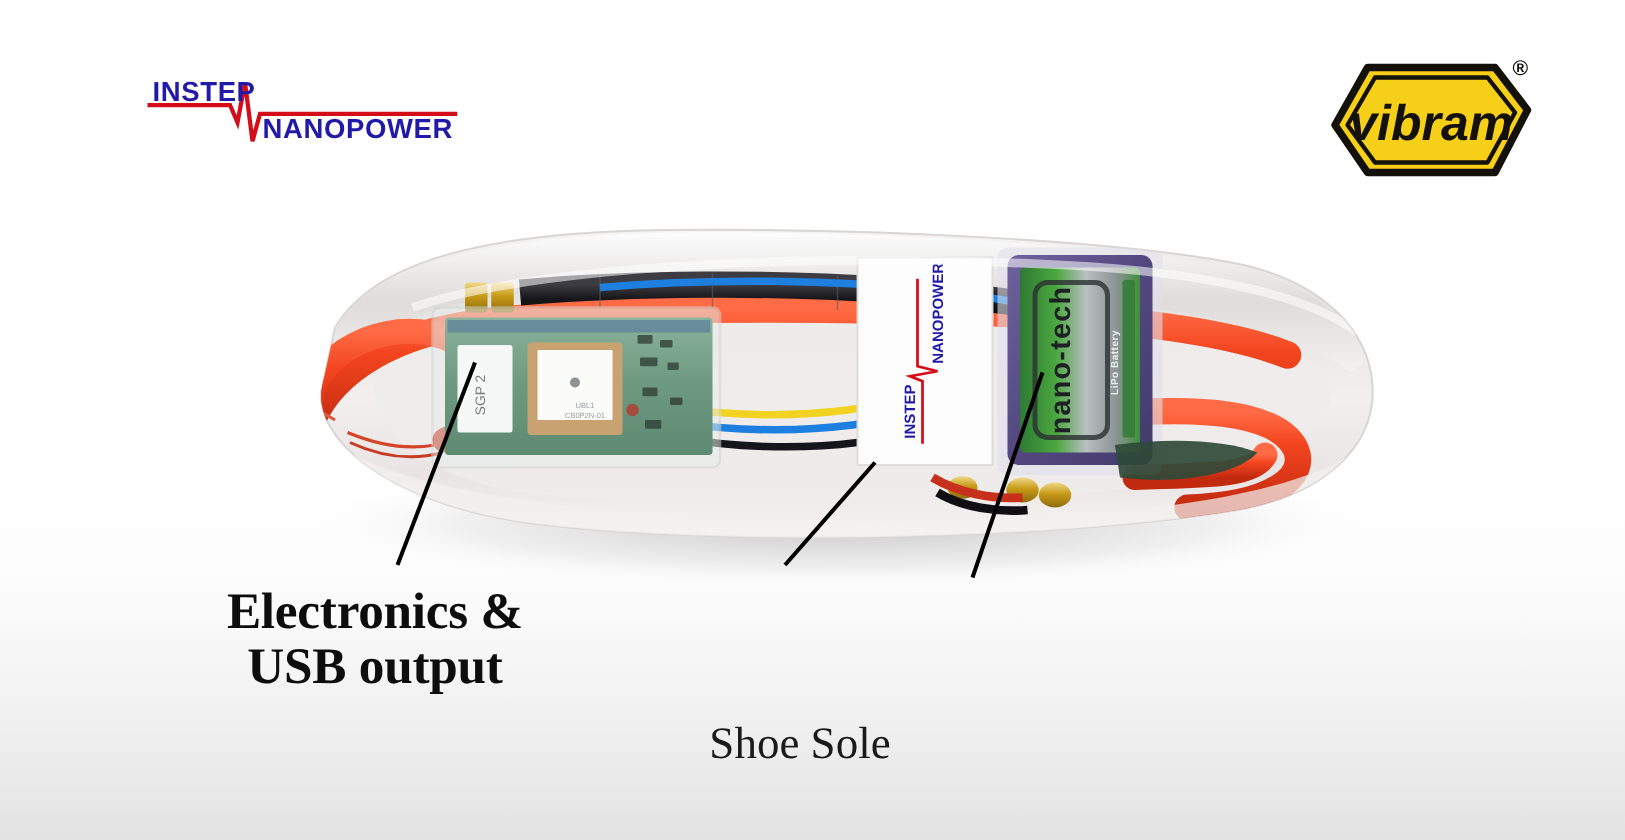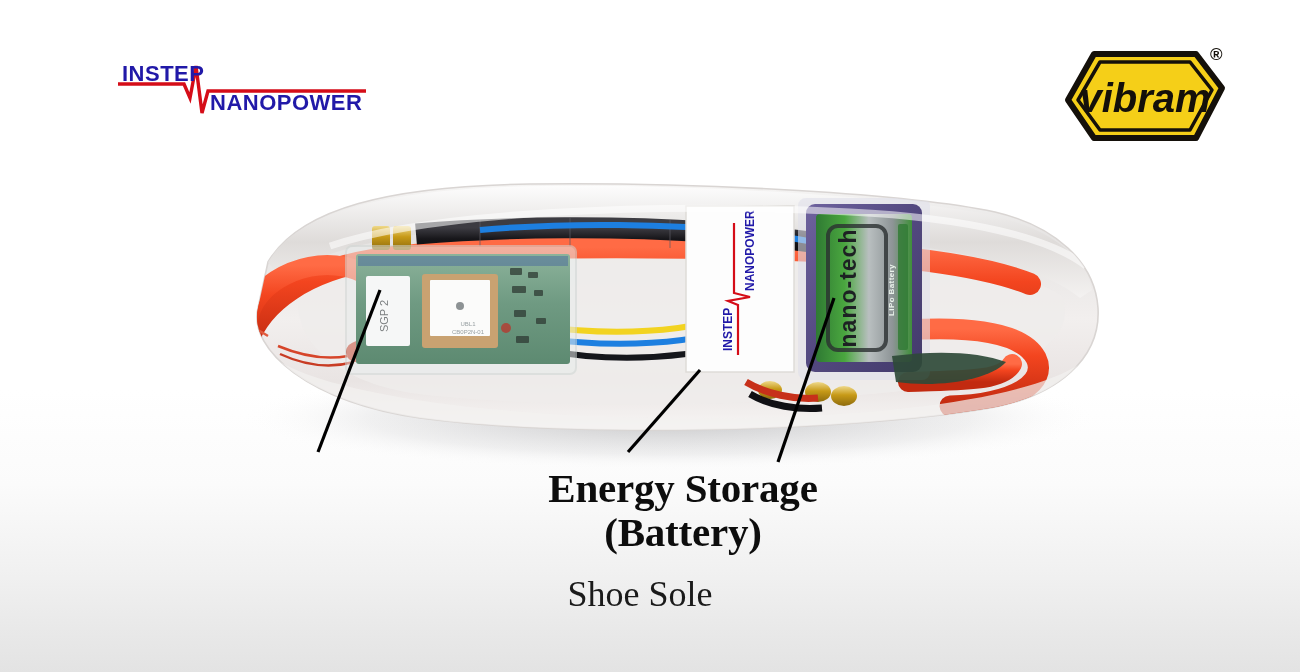--- a/index.html
+++ b/index.html
@@ -242,19 +242,19 @@
   </div>
 
   <div id="leaders">
     <svg viewBox="0 0 1300 672" xmlns="http://www.w3.org/2000/svg">
       <line x1="380" y1="290" x2="318" y2="452" stroke="#000" stroke-width="3.2"></line>
       <line x1="700" y1="370" x2="628" y2="452" stroke="#000" stroke-width="3.2"></line>
       <line x1="834" y1="298" x2="778" y2="462" stroke="#000" stroke-width="3.2"></line>
     </svg>
   </div>
 
-
-  <div class="callout" id="label-battery">Energy Storage
-(Battery)</div>
+  <div class="callout" id="label-electronics">Electronics &amp;
+USB output</div>
+
 
   <div id="label-shoesole">Shoe Sole</div>
 
 </div>
 
 </body></html>

